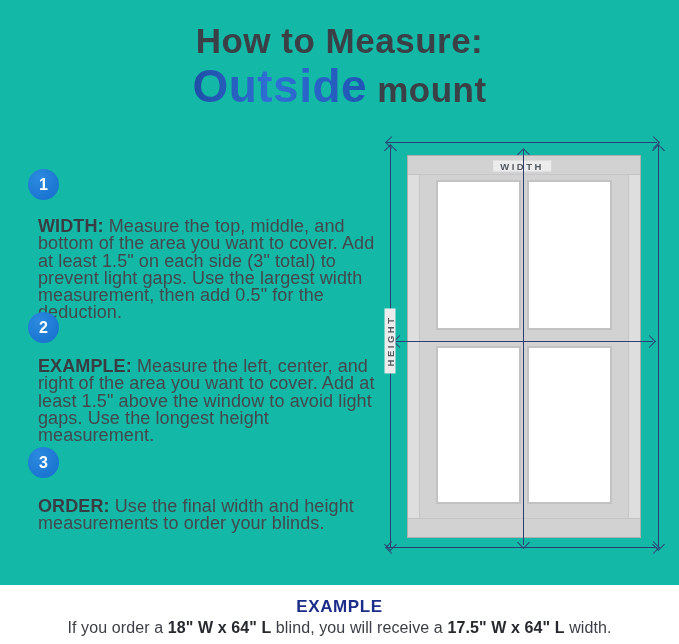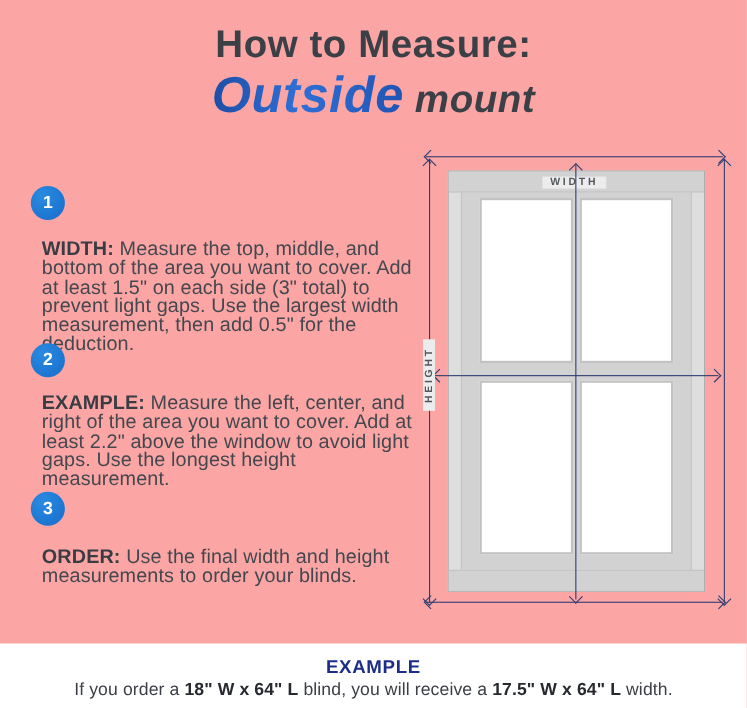--- a/index.html
+++ b/index.html
@@ -1,27 +1,27 @@
 <!DOCTYPE html>
 <html><head>
 <meta charset="utf-8">
 <style>
   html,body{margin:0;padding:0;background:#dcdcdc;}
   .page{
     position:relative;width:679px;height:644px;overflow:hidden;
-    background:#fca5a5;
+    background:#14b8a6;
     font-family:"Liberation Sans","DejaVu Sans",sans-serif;
     -webkit-font-smoothing:antialiased;
   }
   
   .header{position:absolute;top:22px;left:0;width:100%;text-align:center;}
   .title-line1{
     font-size:35px;font-weight:700;color:#3b3f46;letter-spacing:.5px;line-height:1.1;
   }
-  .title-line2{margin-top:1px;line-height:1.05;font-style:italic;}
+  .title-line2{margin-top:1px;line-height:1.05;}
   .title-highlight{
     font-size:46px;font-weight:700;letter-spacing:.5px;
     background:linear-gradient(90deg,#1d4ea6 0%,#2f6fd6 45%,#1f55b4 100%);
     -webkit-background-clip:text;background-clip:text;
     color:#2563c7;-webkit-text-fill-color:transparent;
     vertical-align:baseline;
   }
   .title-suffix{
     font-size:35px;font-weight:700;color:#3b3f46;letter-spacing:.5px;margin-left:10px;
     vertical-align:baseline;
@@ -99,21 +99,21 @@
   <p class="step-text" style="top:200px;">
     <span class="step-label">WIDTH:</span>
     <span>Measure the top, middle, and bottom of the area you want to cover. Add at least 1.5" on each side (3" total) to prevent light gaps. Use the largest width measurement, then add 0.5" for the deduction.</span>
   </p>
 
   <div class="badge" style="left:28px;top:312px;">
     <span>2</span>
   </div>
   <p class="step-text" style="top:340px;">
     <span class="step-label">EXAMPLE:</span>
-    <span>Measure the left, center, and right of the area you want to cover. Add at least 2.2" above the window to avoid light gaps. Use the longest height measurement.</span>
+    <span>Measure the left, center, and right of the area you want to cover. Add at least 1.5" above the window to avoid light gaps. Use the longest height measurement.</span>
   </p>
 
   <div class="badge" style="left:28px;top:447px;">
     <span>3</span>
   </div>
   <p class="step-text" style="top:480px;width:332px;">
     <span class="step-label">ORDER:</span>
     <span>Use the final width and height measurements to order your blinds.</span>
   </p>
 

